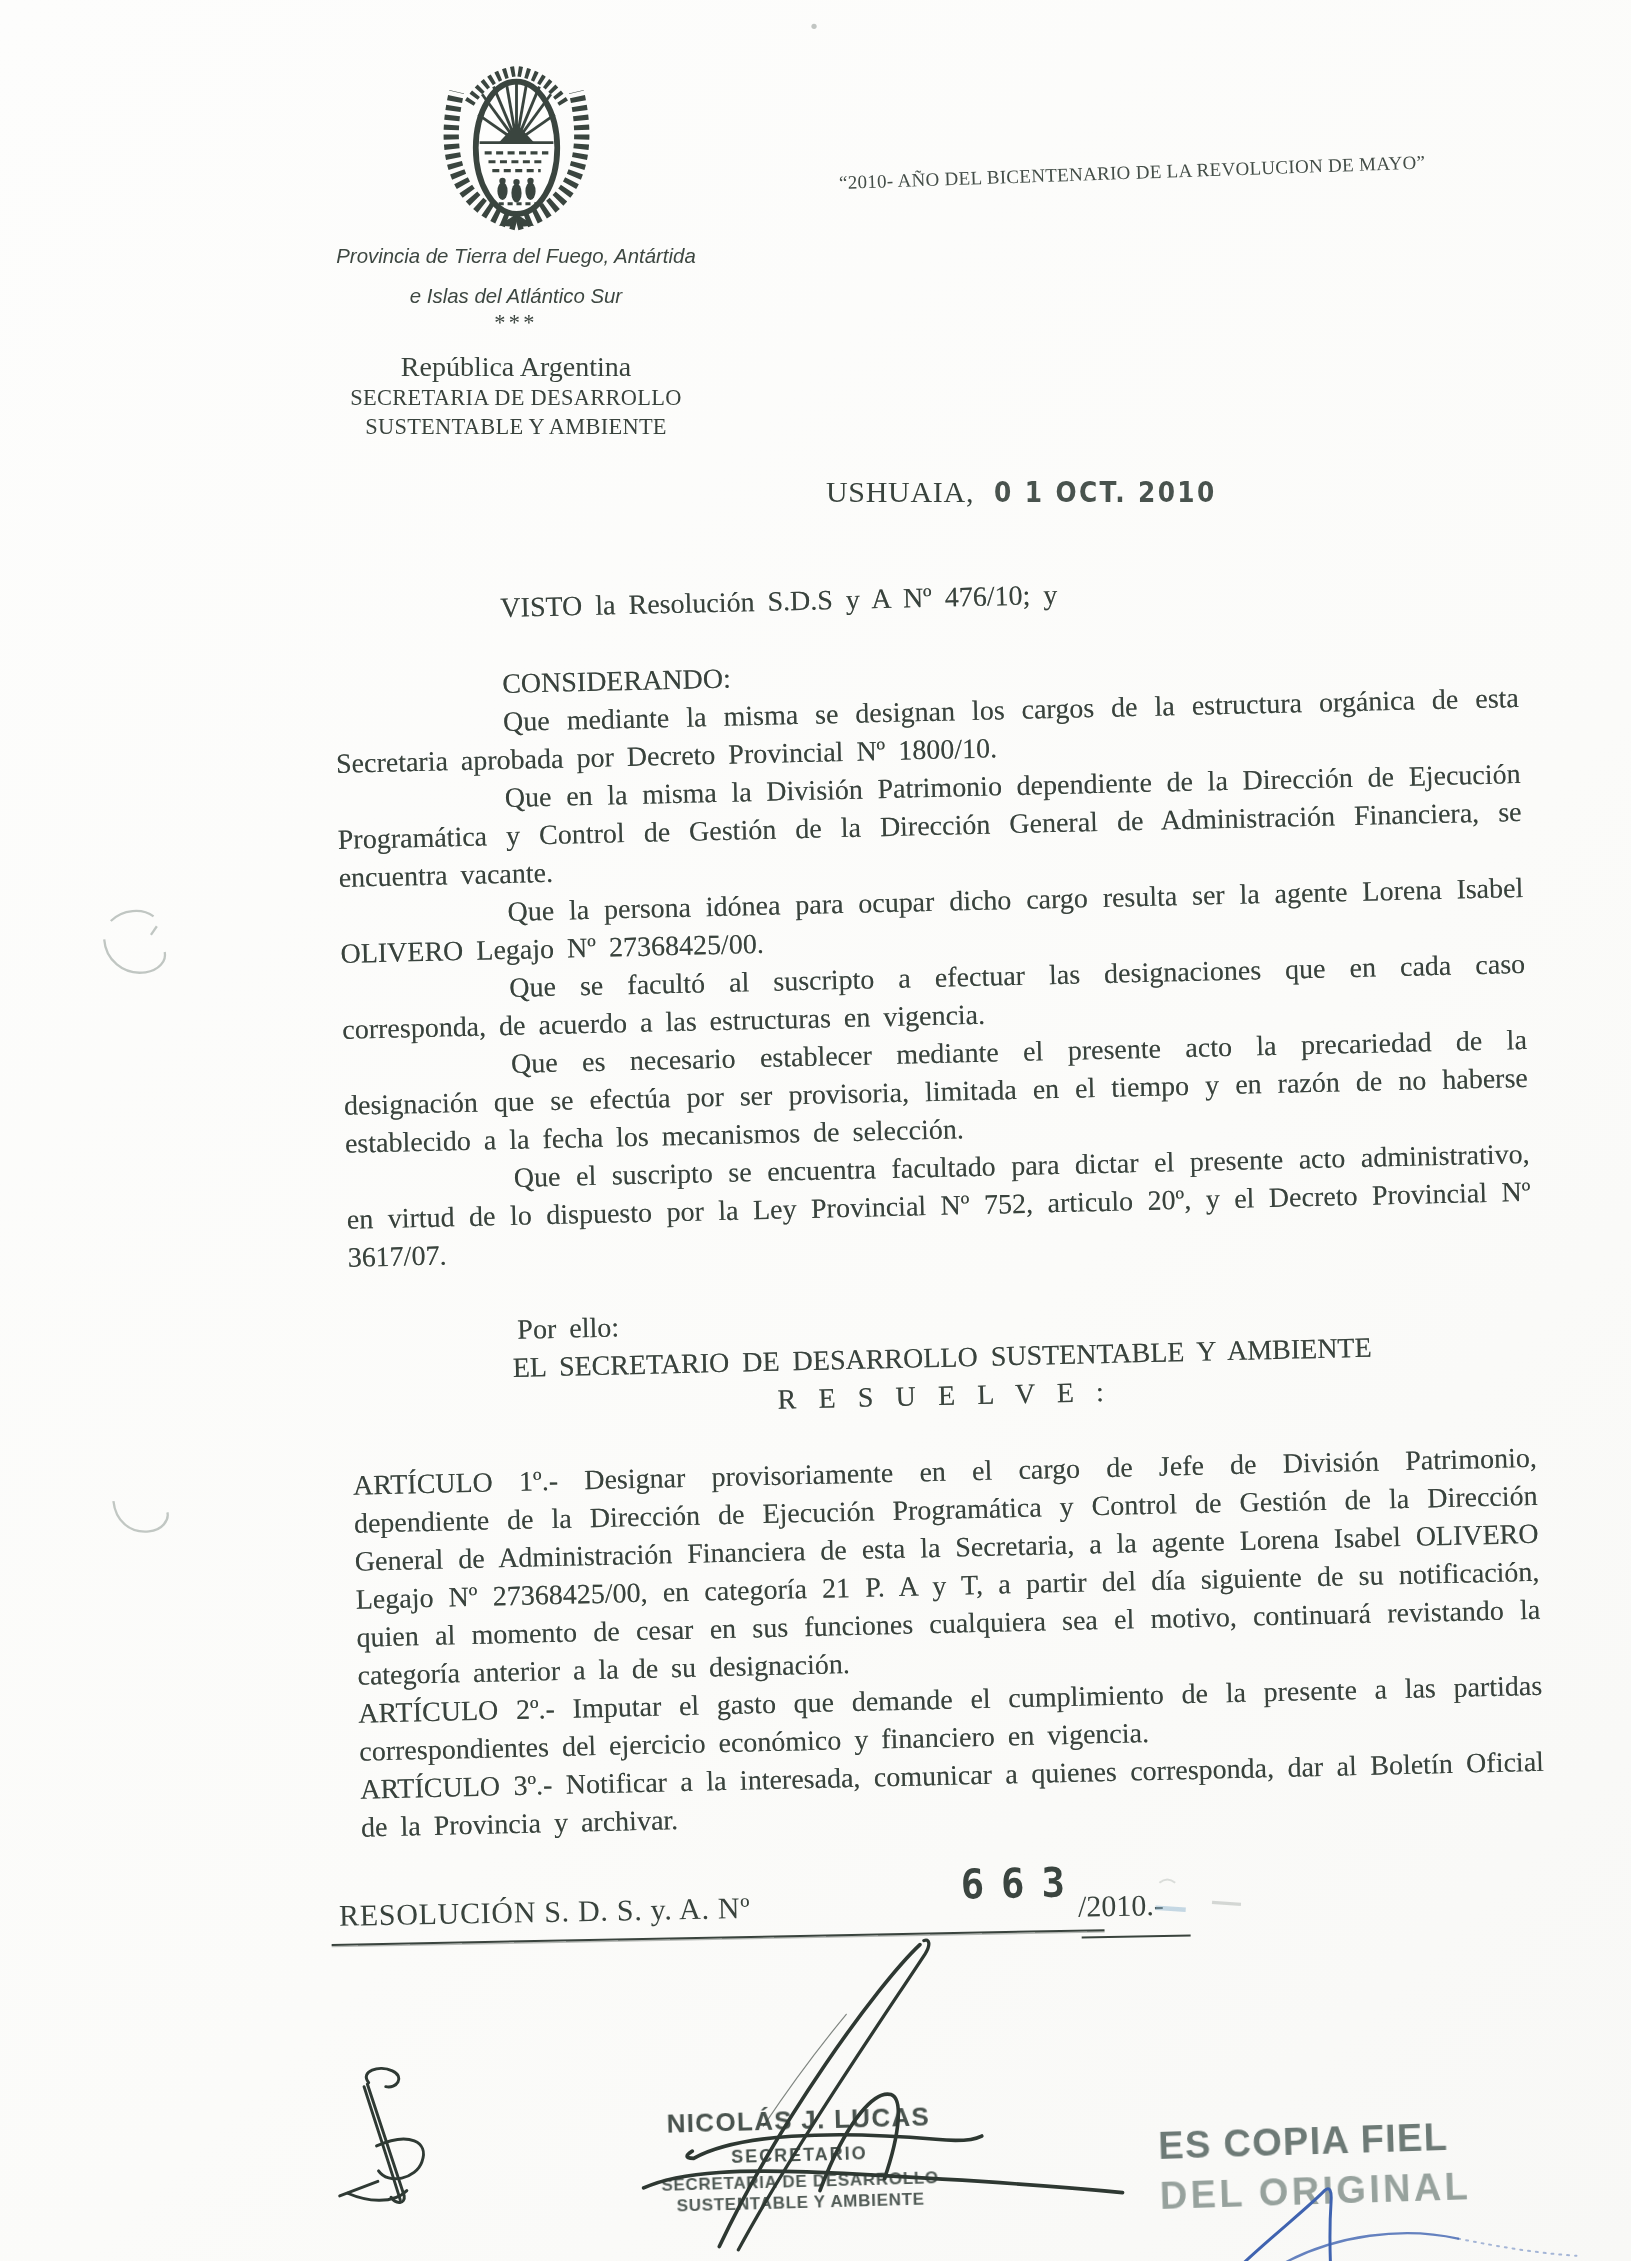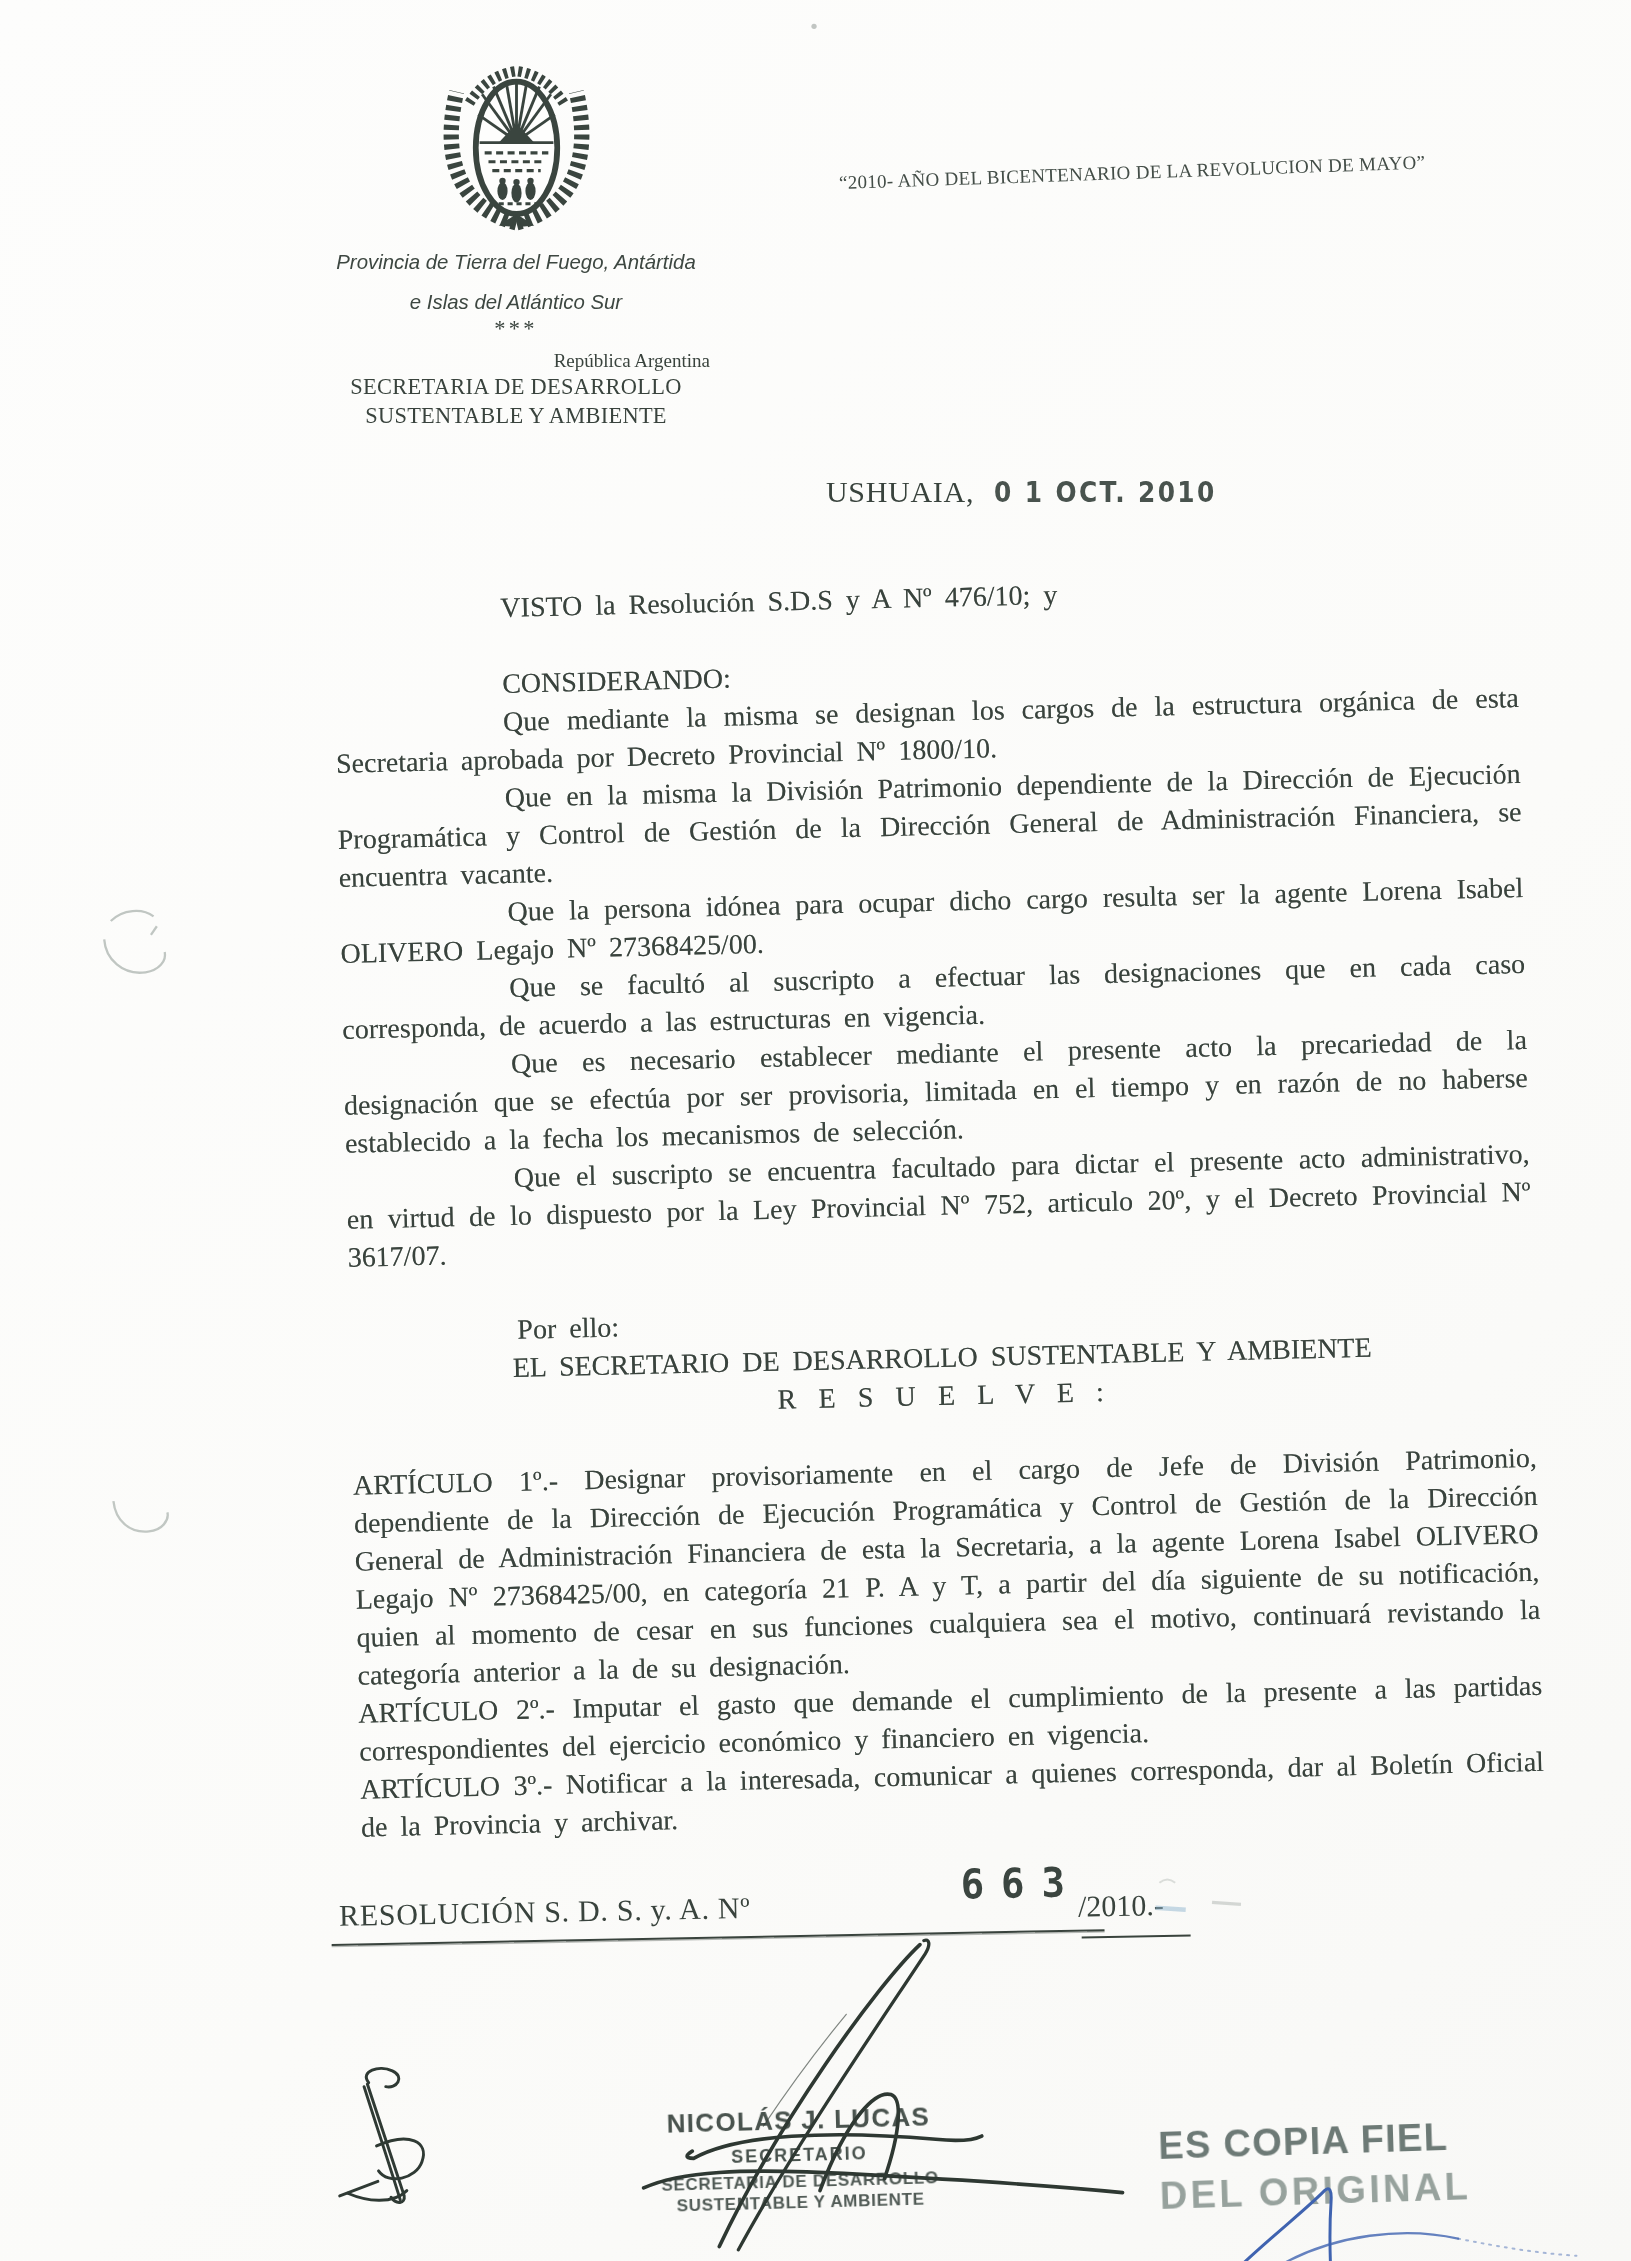--- a/index.html
+++ b/index.html
@@ -15,33 +15,33 @@
     background: linear-gradient(135deg, #fdfdfc 0%, #fbfbf9 60%, #f8f8f6 100%);
     color: #3a443e;
   }
   
   .letterhead {
     position: absolute; left: 322px; top: 66px; width: 388px;
     text-align: center;
   }
   .emblem { display: block; margin: 0 auto; }
   .province {
-    margin-top: 16px;
+    margin-top: 10px;
     font-family: "Liberation Sans", sans-serif;
     font-style: italic;
     font-size: 20.4px; line-height: 28px;
     color: #3d4741;
   }
   .stars {
     font-family: "Liberation Serif", serif;
     font-size: 22.4px; letter-spacing: 3.3px; line-height: 20px;
     margin-top: 2.6px; color: #39433d;
   }
   .country {
-    font-size: 19px; margin-top: 11px; color: #39433d; text-align: right;
+    font-size: 28px; margin-top: 18px; color: #39433d;
   }
   .secretariat {
     font-size: 22.4px; line-height: 29px; color: #39433d;
     letter-spacing: 0.3px;
   }
   .motto {
     position: absolute; left: 839px; top: 172px; width: 645px;
     font-size: 19px; color: #434d47;
     transform: rotate(-2deg);
     transform-origin: left center;

